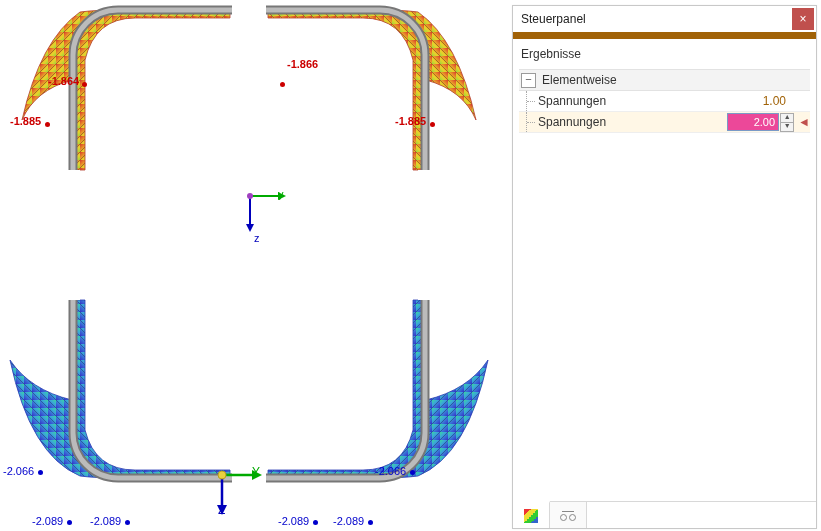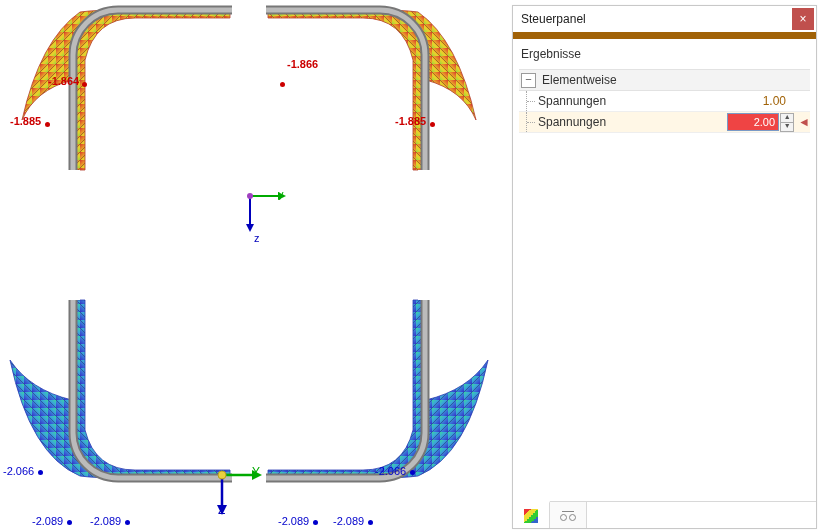--- a/index.html
+++ b/index.html
@@ -148,21 +148,21 @@
     background: #fff7e6;
   }
   .prop-row.active .prop-value-cell {
     display: flex;
     align-items: center;
   }
   .spin-input {
     width: 44px;
     height: 16px;
     border: 1px solid #7a9ac7;
-    background: #ef4444;
+    background: #ec4899;
     color: #fff;
     font-size: 11px;
     text-align: right;
     padding: 0 3px;
     outline: none;
   }
   .spinner-btns {
     display: flex;
     flex-direction: column;
     margin-left: 1px;

